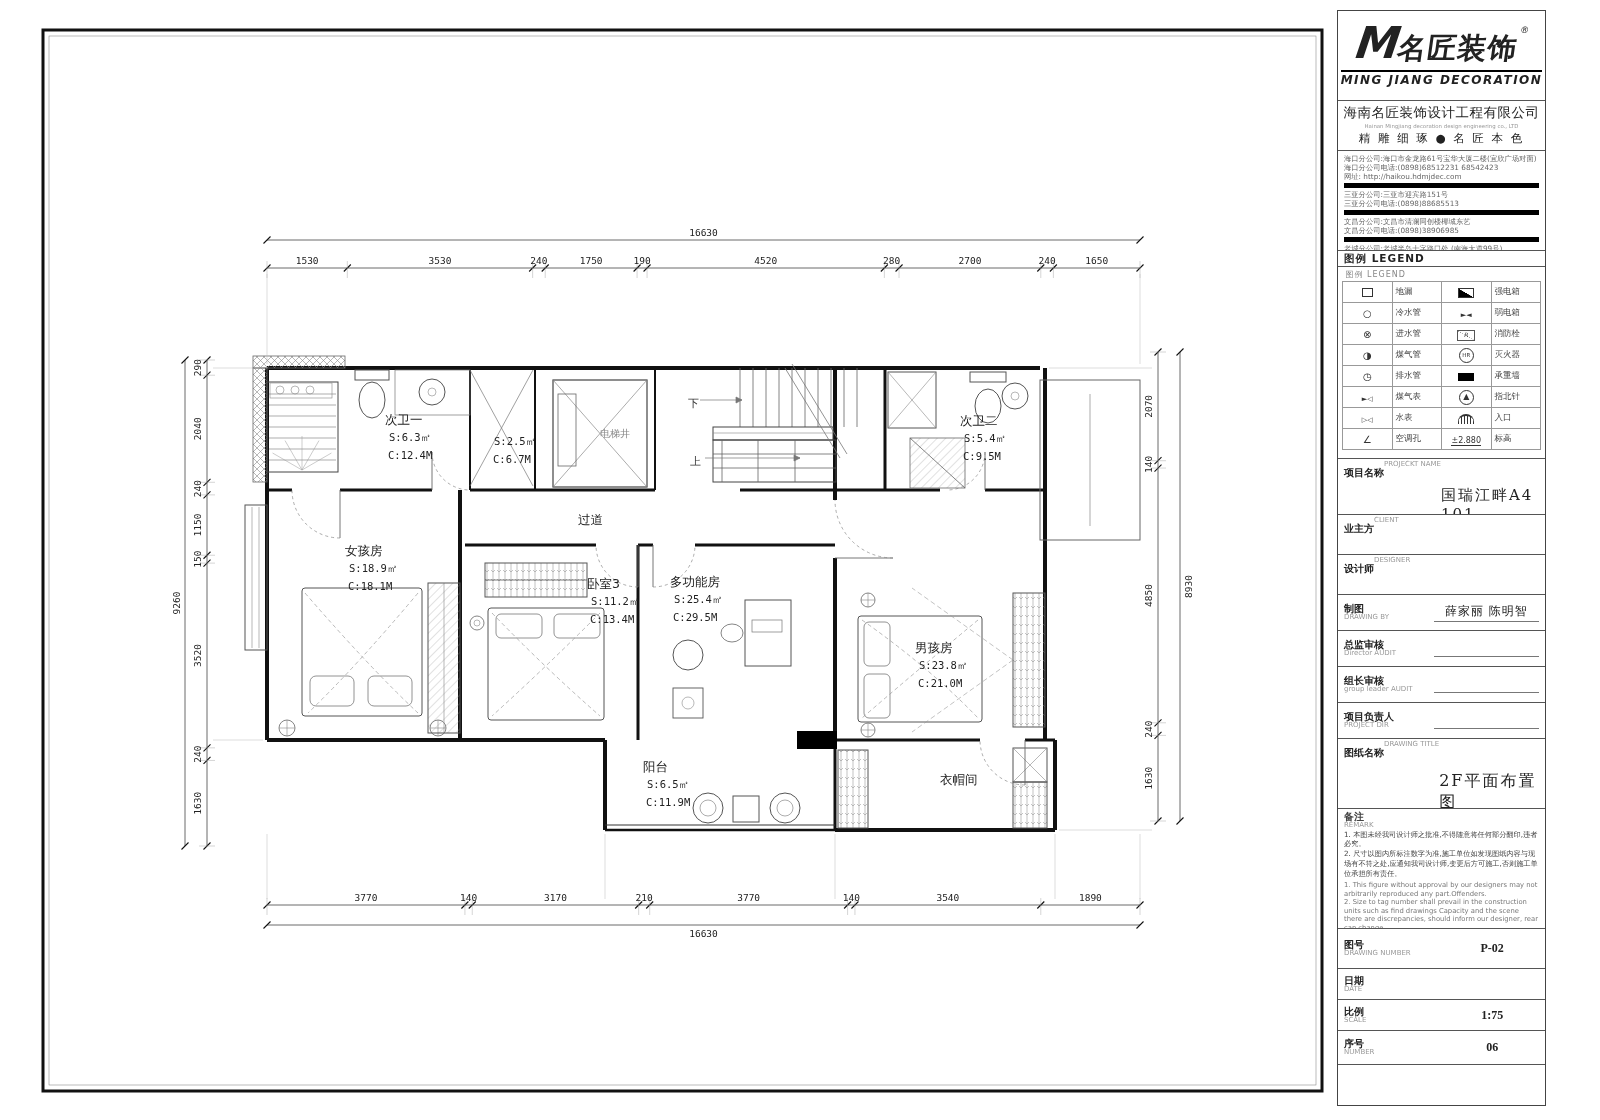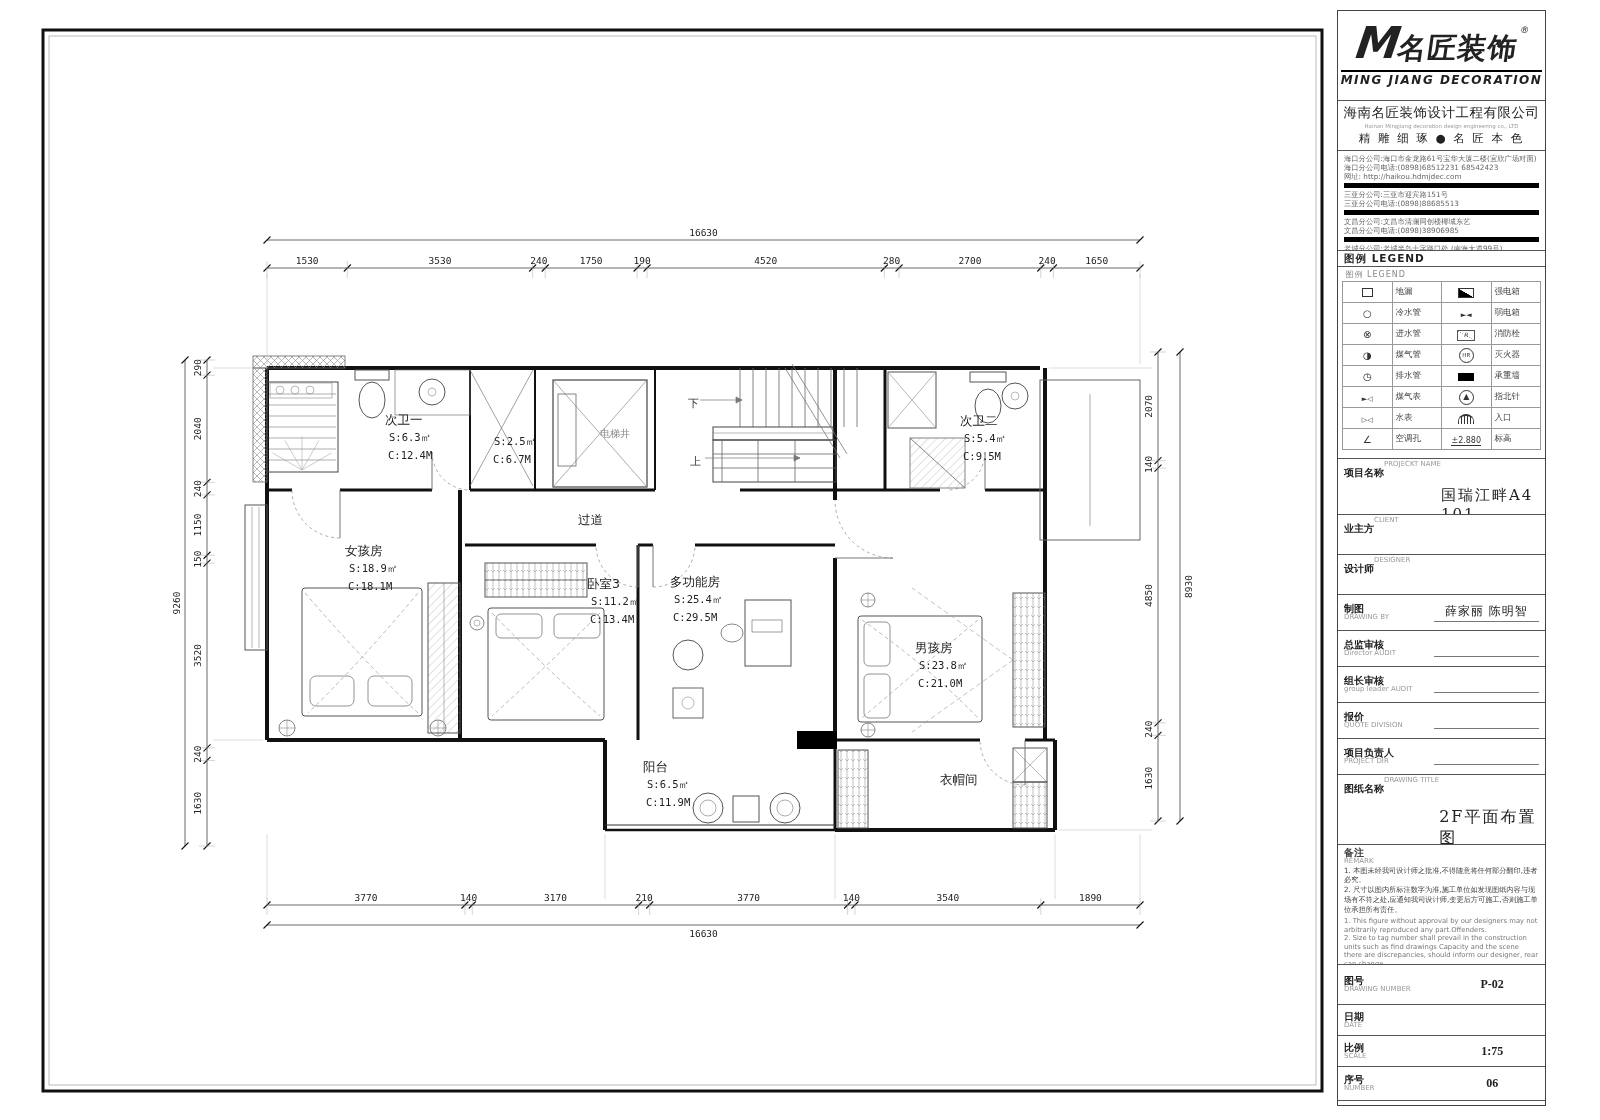--- a/index.html
+++ b/index.html
@@ -551,27 +551,20 @@
         </div>
         <div class="field inline sec" style="height:36px">
       <div class="lab">
             <div class="f-label">组长审核</div>
             <div class="f-sub">group leader AUDIT</div>
           </div>
       <div class="val" style="font-size:11px"></div>
         </div>
         <div class="field inline sec" style="height:36px">
       <div class="lab">
-            <div class="f-label">报价</div>
-            <div class="f-sub">QUOTE DIVISION</div>
-          </div>
-      <div class="val" style="font-size:11px"></div>
-        </div>
-        <div class="field inline sec" style="height:36px">
-      <div class="lab">
             <div class="f-label">项目负责人</div>
             <div class="f-sub">PROJECT DIR</div>
           </div>
       <div class="val" style="font-size:11px"></div>
         </div>
         <div class="field sec" style="height:70px">
     <div><span class="f-label">图纸名称</span></div>
           <div class="f-sub">DRAWING TITLE</div>
     <div class="f-value" style="font-size:16px">2F平面布置图</div>
         </div>

